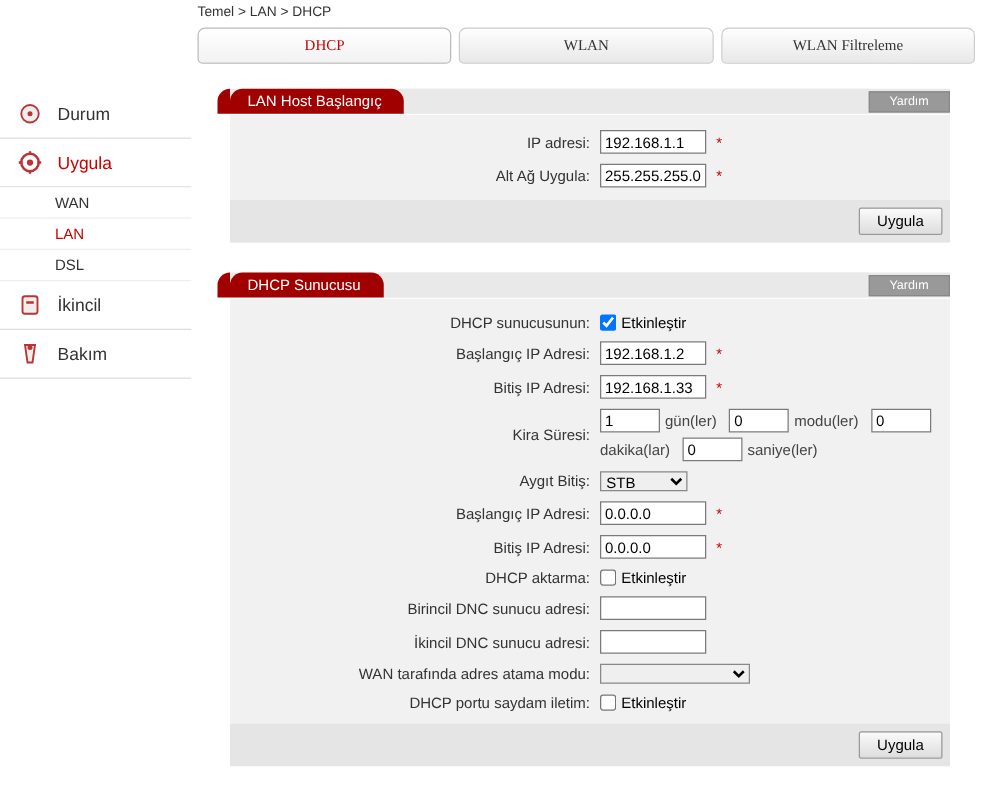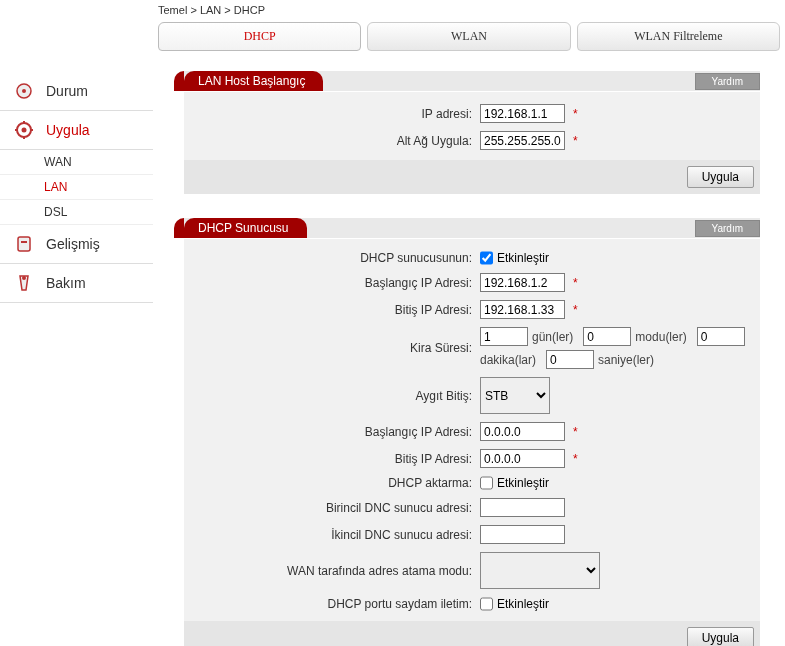--- a/index.html
+++ b/index.html
@@ -28,21 +28,21 @@
 .form-row { display: flex; align-items: center; padding: 4px 0; }
 .form-label { width: 296px; text-align: right; padding-right: 8px; color: #333; }
 .form-control { display: flex; align-items: center; gap: 4px; }
 .form-control input[type="text"] { border: 1px solid #7a7a7a; padding: 1px 3px; font-size: 12px; height: 19px; }
 .form-control input.w-main { width: 85px; }
 .form-control input.w-sm { width: 48px; }
 .req { color: #c00; margin-left: 4px; }
 .lease-group { display: flex; flex-wrap: wrap; align-items: center; gap: 4px; width: 280px; }
 .lease-group span.unit { color: #444; margin-right: 6px; }
 .lease-group .row2 { color: #444; }
-select { border: 1px solid #888; font-size: 12px; height: 37px; }
+select { border: 1px solid #888; font-size: 12px; height: 16px; }
 .btn-bar { background: #e5e5e5; padding: 6px; text-align: right; margin-top: 6px; }
 .btn { background: linear-gradient(#fafafa, #ddd); border: 1px solid #999; padding: 3px 14px; font-size: 12px; cursor: pointer; border-radius: 2px; }
 .checkbox-label { display: flex; gap: 4px; }
 .checkbox-label input { margin: 0; }
 </style>
 </head>
 <body>
 
 <div class="container">
   <div class="sidebar">
@@ -75,21 +75,21 @@
       <div class="subnav-item active">LAN</div>
       <div class="subnav-item">DSL</div>
     </div>
     <div class="nav-item">
       <span class="icon">
         <svg width="24" height="22" viewBox="0 0 24 22">
             <rect x="6" y="4" width="12" height="14" rx="2" fill="#eee" stroke="#b33" stroke-width="1.5"></rect>
             <rect x="9" y="8" width="6" height="2" fill="#b33"></rect>
           </svg>
       </span>
-      <span class="label">Gelişmiş</span>
+      <span class="label">İkincil</span>
     </div>
     <div class="nav-item">
       <span class="icon">
         <svg width="24" height="22" viewBox="0 0 24 22">
             <path d="M8 4 L16 4 L14 18 L10 18 Z" fill="#eee" stroke="#b33" stroke-width="1.5"></path>
             <circle cx="12" cy="6" r="2" fill="#b33"></circle>
           </svg>
       </span>
       <span class="label">Bakım</span>
     </div>

